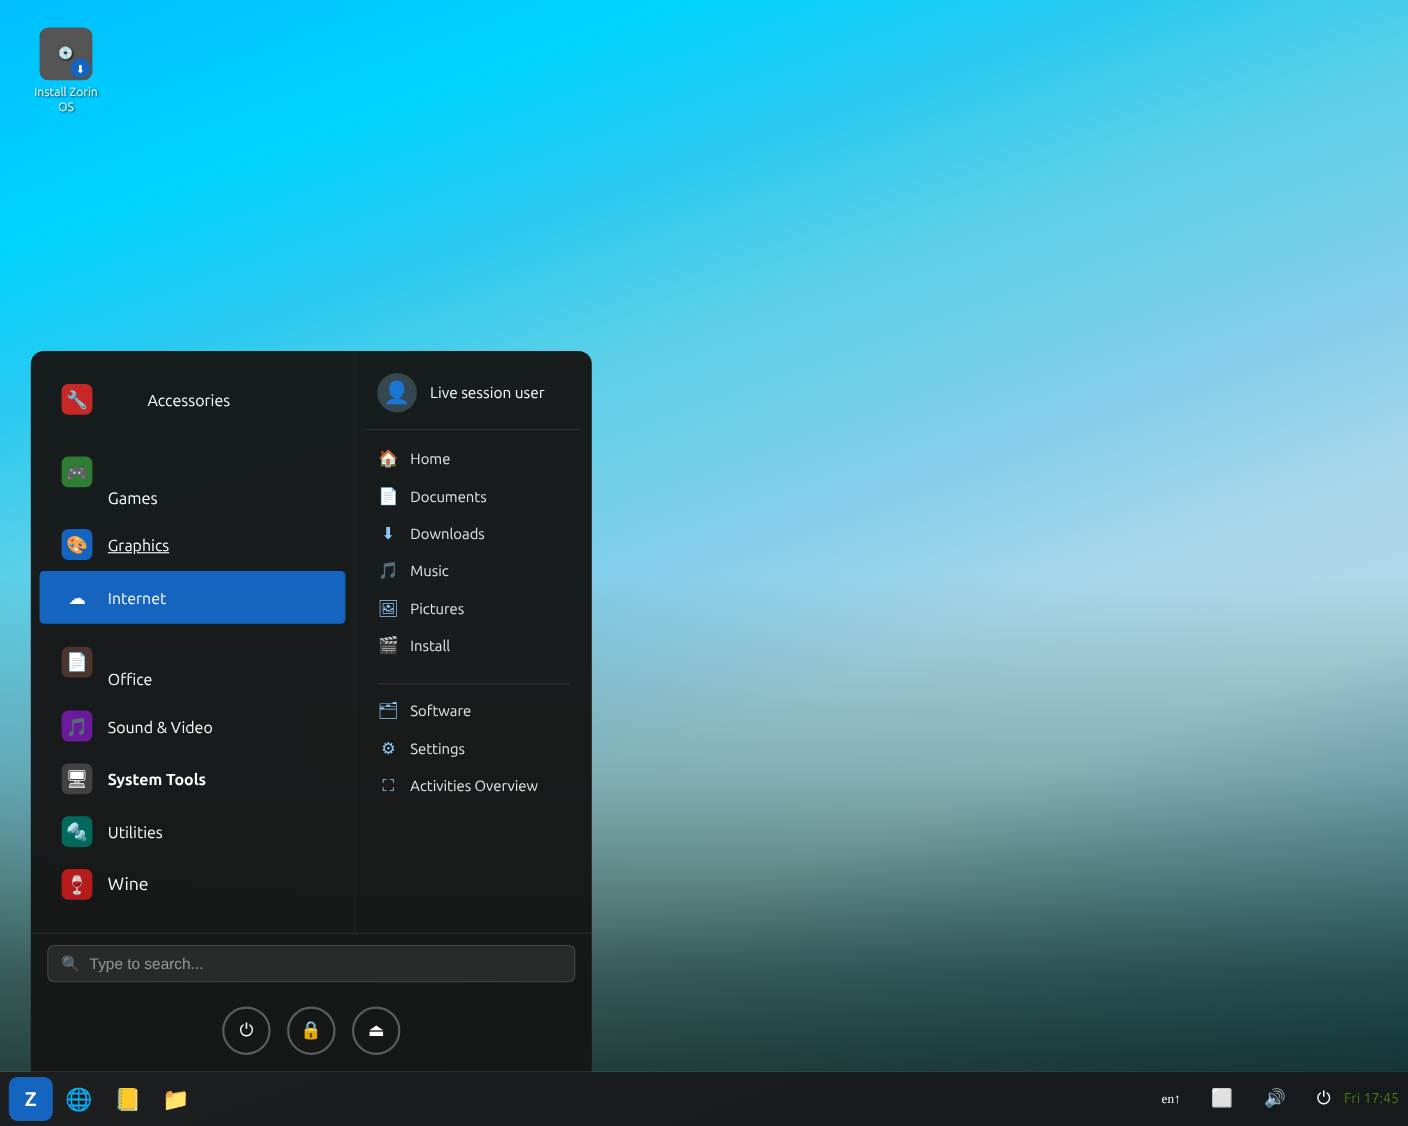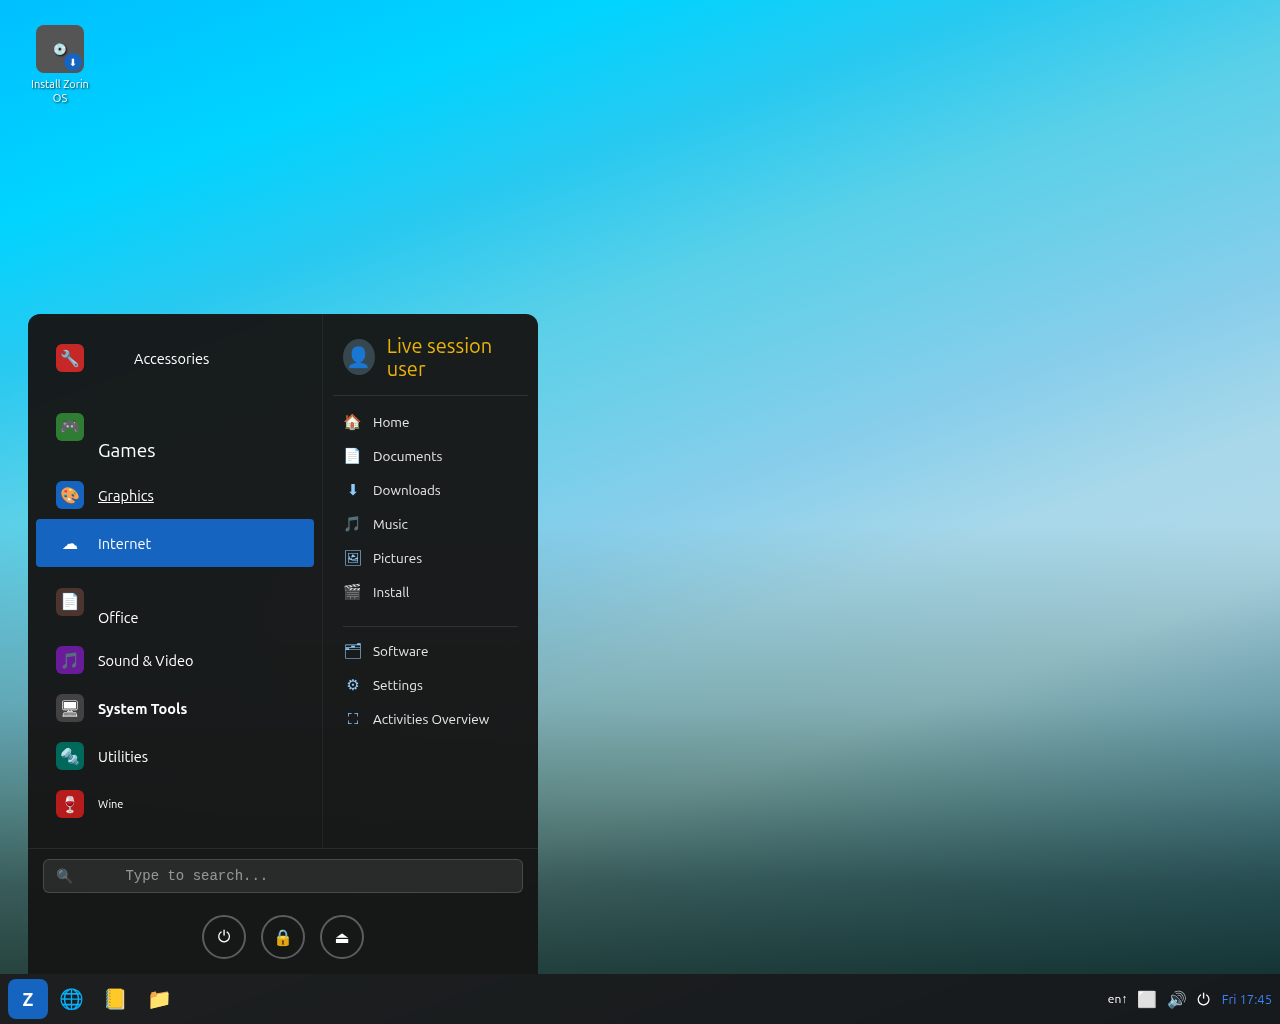--- a/index.html
+++ b/index.html
@@ -108,21 +108,22 @@
       margin-left: auto;
       display: flex;
       align-items: center;
       gap: 12px;
       color: white;
       font-size: 13px;
     }
     .taskbar-right .system-icons {
       display: flex;
       align-items: center;
-      gap: 10px;
+      gap: 28px;
+      font-family: Liberation Serif, serif;
     }
 
     
     #app-menu {
       position: absolute;
       bottom: 50px;
       left: 28px;
       width: 510px;
       background: rgba(22, 22, 22, 0.97);
       border-radius: 12px 12px 0 0;
@@ -189,22 +190,22 @@
       height: 36px;
       border-radius: 50%;
       background: #37474f;
       display: flex;
       align-items: center;
       justify-content: center;
       font-size: 20px;
       color: #90a4ae;
     }
     .user-name {
-      font-size: 20px;
-      color: #eab308;
+      font-size: 14px;
+      color: #ffffff;
     }
 
     .places-list {
       display: flex;
       flex-direction: column;
       gap: 2px;
       margin-bottom: 10px;
     }
     .place-item {
       display: flex;
@@ -249,22 +250,21 @@
       padding: 8px 12px;
       gap: 8px;
     }
     .search-input-wrapper input {
       background: transparent;
       border: none;
       outline: none;
       color: white;
       font-size: 14px;
       flex: 1;
-      font-family: Liberation Mono, monospace;
-      margin-left: 44px;
+      font-family: Liberation Sans, sans-serif;
     }
     .search-input-wrapper input::placeholder { color: rgba(255,255,255,0.5); }
 
     
     .menu-bottom-buttons {
       display: flex;
       justify-content: center;
       gap: 15px;
       padding: 10px 15px 15px;
     }
@@ -312,21 +312,21 @@
     <div class="menu-content">
 
       <div class="menu-left">
 
       <div class="menu-item">
             <div class="menu-item-icon icon-red">🔧</div>
             <span style="font-size: 14.5px; margin-left: 36px;">Accessories</span>
           </div>
           <div class="menu-item">
             <div class="menu-item-icon icon-green">🎮</div>
-            <span style="font-size: 19px; margin-top: 47px;">Games</span>
+            <span style="font-size: 15px; margin-top: 47px;">Games</span>
           </div>
           <div class="menu-item">
             <div class="menu-item-icon icon-blue">🎨</div>
             <span style="font-size: 14.5px; text-decoration: underline;">Graphics</span>
           </div>
           <div class="menu-item active">
             <div class="menu-item-icon icon-blue">☁</div>
             <span style="font-size: 14.5px;">Internet</span>
           </div>
           <div class="menu-item">
@@ -340,21 +340,21 @@
           <div class="menu-item">
             <div class="menu-item-icon icon-gray">🖥</div>
             <span style="font-size: 14.5px; font-weight: bold;">System Tools</span>
           </div>
           <div class="menu-item">
             <div class="menu-item-icon icon-teal">🔩</div>
             <span style="font-size: 14.5px;">Utilities</span>
           </div>
           <div class="menu-item">
             <div class="menu-item-icon icon-darkred">🍷</div>
-            <span style="font-size: 11px;">Wine</span>
+            <span style="font-size: 16px;">Wine</span>
           </div>
         </div>
 
       <div class="menu-right">
         <div class="user-section">
           <div class="user-avatar">👤</div>
           <span class="user-name">Live session user</span>
         </div>
         <div class="places-list">
 
@@ -424,16 +424,16 @@
       <div class="taskbar-app">📒</div>
       <div class="taskbar-app">📁</div>
     </div>
     <div class="taskbar-right">
       <div class="system-icons">
         <span style="font-size:12px;">en↑</span>
         <span style="font-size:16px;">⬜</span>
         <span style="font-size:16px;">🔊</span>
         <span style="font-size:16px;">⏻</span>
       </div>
-      <span style="font-size:13px; color:#3b82f6;">Fri 17:45</span>
+      <span style="font-size:13px; color:#4d7c0f;">Fri 17:45</span>
     </div>
   </div>
 </div>
 
 </body></html>

